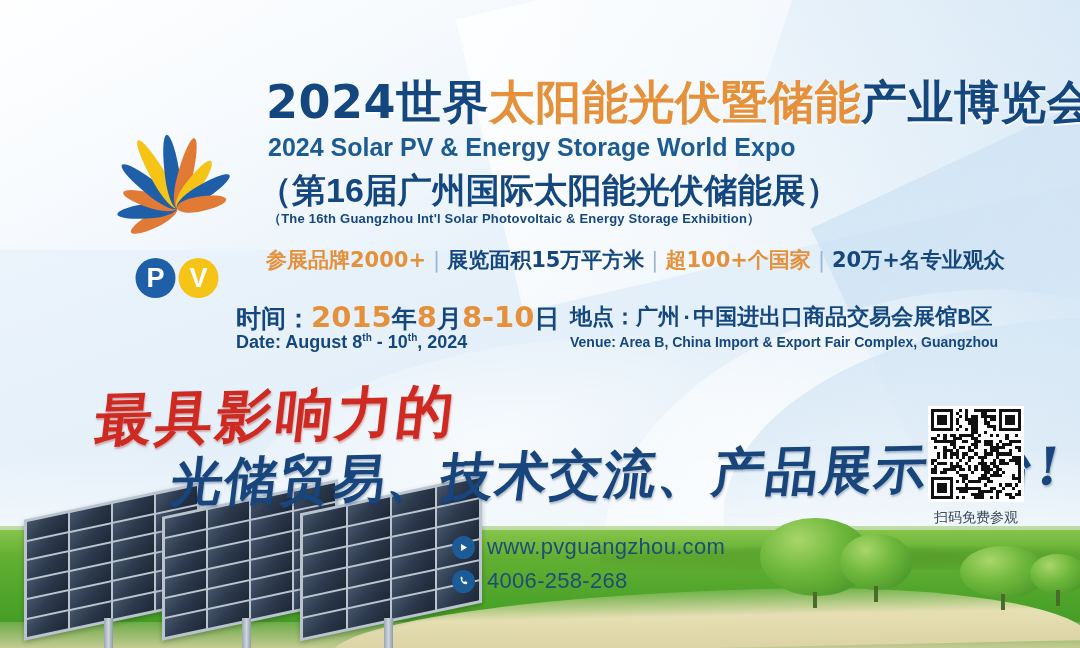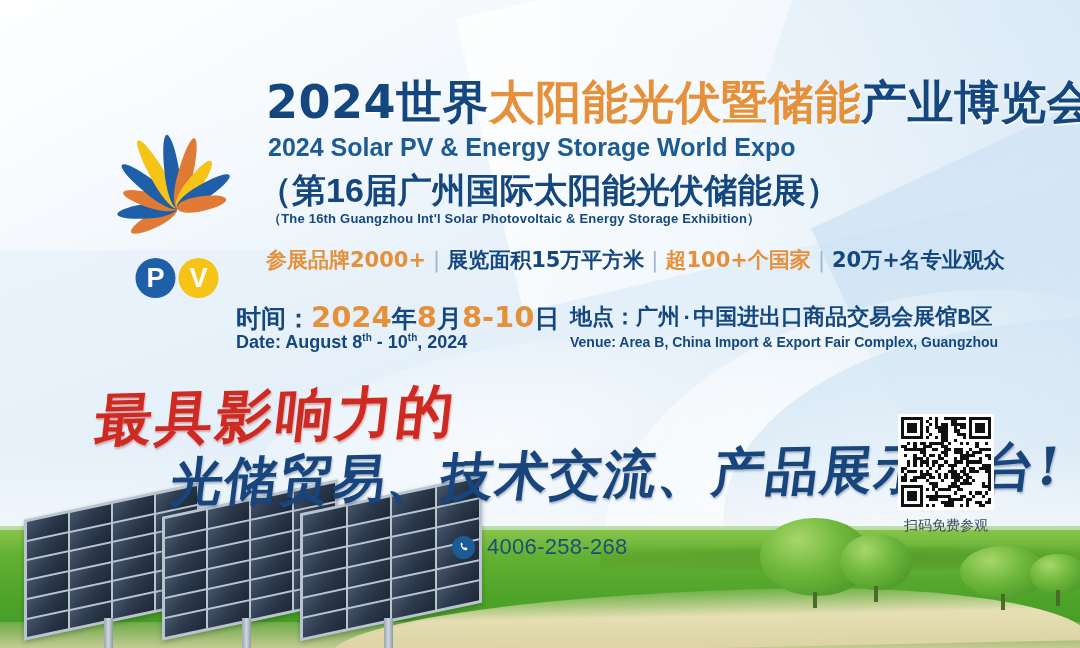--- a/index.html
+++ b/index.html
@@ -116,21 +116,21 @@
      transform:skewX(-8deg) rotate(-1deg);letter-spacing:2px;
      text-shadow:1px 2px 2px rgba(20,50,90,.3);}
 
   
   .contact{position:absolute;left:452px;top:534px;}
   .crow{display:flex;align-items:center;gap:12px;margin-bottom:8px;}
   .cicon{width:23px;height:23px;border-radius:50%;background:#1b5c96;display:flex;align-items:center;justify-content:center;flex:0 0 auto;}
   .ctext{font-size:22px;color:#1d4e74;letter-spacing:.3px;}
 
   
-  .qrbox{position:absolute;left:898px;top:406px;width:96px;margin-top:8px;}
+  .qrbox{position:absolute;left:928px;top:406px;width:96px;}
   .qr{width:96px;height:96px;background:#fff;padding:3px;box-sizing:border-box;}
   .qr svg{display:block;}
   .qr-cap{margin-top:7px;text-align:center;font-size:14px;color:#3a4a58;white-space:nowrap;
       font-family:"DejaVu Sans","Liberation Sans",sans-serif;}
 </style>
 </head>
 <body>
 
 <div id="banner">
 
@@ -279,32 +279,40 @@
     <span class="hl-navy">2024世界</span><span class="hl-orange">太阳能光伏暨储能</span><span class="hl-navy">产业博览会</span>
   </div>
 
   <div class="sub-en">2024 Solar PV &amp; Energy Storage World Expo</div>
   <div class="paren-cn">（第16届广州国际太阳能光伏储能展）</div>
   <div class="paren-en">（The 16th Guangzhou Int'l Solar Photovoltaic &amp; Energy Storage Exhibition）</div>
 
   <div class="stats" id="stats-line"><span class="o">参展品牌2000+</span><span class="sep">|</span><span class="n">展览面积15万平方米</span><span class="sep">|</span><span class="o">超100+个国家</span><span class="sep">|</span><span class="n">20万+名专业观众</span></div>
 
   <div class="date-cn">
-    <span>时间：</span><span class="num">2024</span><span>年</span><span class="num">8</span><span>月</span><span class="num">8-10</span><span>日</span>
+    <span>时间：</span><span class="num">2015</span><span>年</span><span class="num">8</span><span>月</span><span class="num">8-10</span><span>日</span>
   </div>
   <div class="date-en">
     <span>Date: August 8</span><sup>th</sup><span> - 10</span><sup>th</sup><span>, 2024</span>
   </div>
   <div class="venue-cn">地点：广州·中国进出口商品交易会展馆B区</div>
   <div class="venue-en">Venue: Area B, China Import &amp; Export Fair Complex, Guangzhou</div>
 
   <div class="callig1">最具影响力的</div>
   <div class="callig2">光储贸易、技术交流、产品展示平台!</div>
 
   <div class="contact">
+    <div class="crow">
+      <span class="cicon">
+        <svg width="11" height="11" viewBox="0 0 11 11">
+            <polygon points="3,2 9,5.5 3,9" fill="#ffffff"></polygon>
+          </svg>
+      </span>
+      <span class="ctext">www.pvguangzhou.com</span>
+    </div>
     <div class="crow">
       <span class="cicon">
         <svg width="12" height="12" viewBox="0 0 12 12">
           <path d="M3.2 1.6c.5 0 .9.3 1.1.8l.4 1c.1.4 0 .8-.3 1l-.5.4c.5 1 1.3 1.8 2.3 2.3l.4-.5c.3-.3.7-.4 1-.3l1 .4c.5.2.8.6.8 1.1 0 .9-.8 1.6-1.7 1.5C4.9 9 3 7.1 2.6 3.3c-.1-.9.6-1.7 1.5-1.7z" fill="#ffffff"></path>
         </svg>
       </span>
       <span class="ctext">4006-258-268</span>
     </div>
   </div>
 

